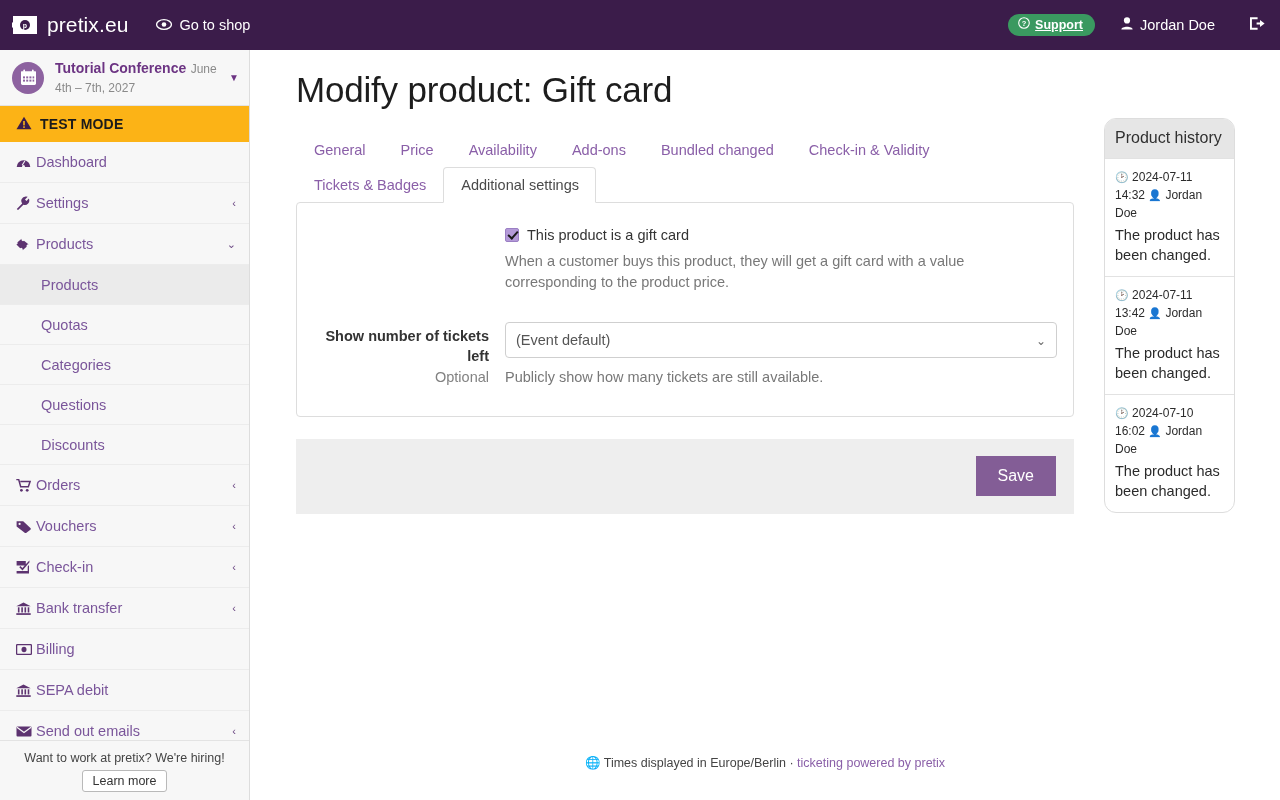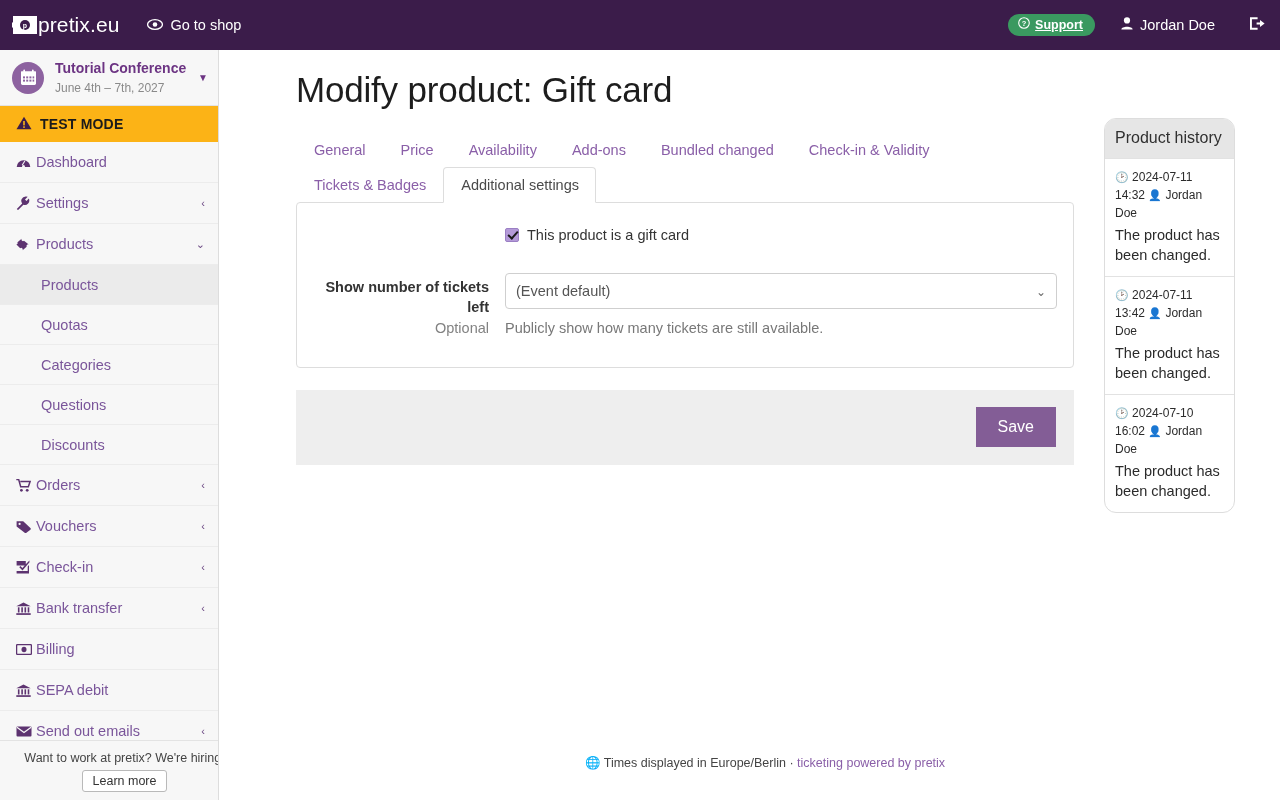--- a/index.html
+++ b/index.html
@@ -14,21 +14,21 @@
 
   
   .navbar {
     position: absolute; top: 0; left: 0;
     width: 1280px; height: 50px;
     background: #3b1c4a;
     display: flex; align-items: center;
     z-index: 30;
   }
   .brand {
-    display: flex; align-items: center; 
+    display: flex; align-items: center; gap: 9px;
     padding-left: 12px; text-decoration: none;
   }
   .brand-logo {
     width: 26px; height: 22px;
     position: relative; display: block;
   }
   .brand-text {
     color: #ffffff; font-size: 21px; letter-spacing: .1px;
   }
   .nav-shop {
@@ -49,21 +49,21 @@
   }
   .nav-user {
     color: #ffffff; font-size: 14.5px; text-decoration: none;
     display: flex; align-items: center; gap: 7px; margin-right: 34px;
   }
   .nav-logout { color: #ffffff; display: flex; align-items: center; }
 
   
   .sidebar {
     position: absolute; top: 50px; left: 0;
-    width: 219px; height: 750px;
+    width: 250px; height: 750px;
     background: #f7f7f7;
     border-right: 1px solid #dddddd;
     overflow: hidden;
   }
   .event-select {
     display: flex; align-items: center;
     height: 56px; padding: 0 10px 0 12px;
     border-bottom: 1px solid #e3e3e3;
     background: #f7f7f7; cursor: pointer;
   }
@@ -503,20 +503,21 @@
 
   <div class="panel">
 
     <div class="form-row">
       <div class="form-label"></div>
       <div class="form-field">
         <label class="check-line">
           <span class="cbox"></span>
           <span>This product is a gift card</span>
         </label>
+        <div class="help-text">When a customer buys this product, they will get a gift card with a value corresponding to the product price.</div>
       </div>
     </div>
 
     <div class="form-row" style="margin-top:28px;">
       <div class="form-label">
         <span>Show number of tickets left</span>
         <span class="optional">Optional</span>
       </div>
       <div class="form-field">
         <div class="select-wrap">

